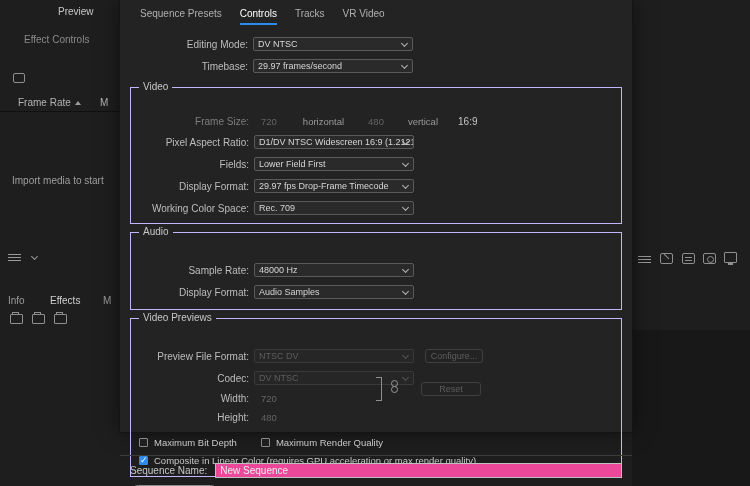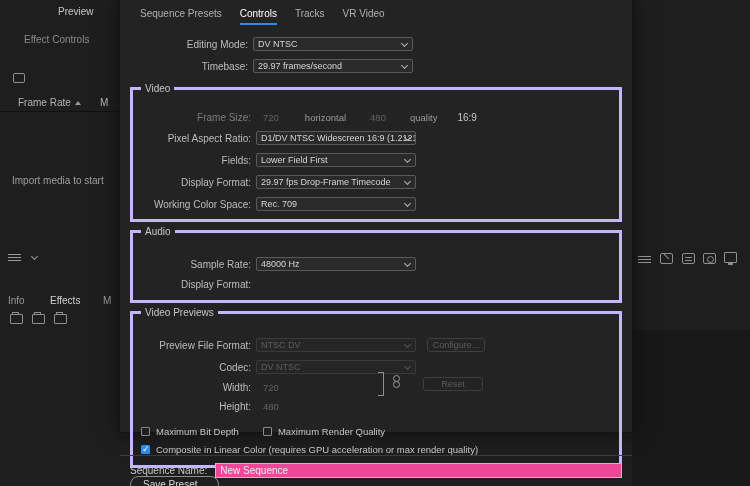--- a/index.html
+++ b/index.html
@@ -27,21 +27,21 @@
   .tab{color:#b0b0b0;padding-bottom:4px;cursor:default}
   .tab.active{color:#ffffff;border-bottom:2px solid #2d8ceb}
   .form{padding:0 10px}
   .row{display:flex;align-items:center;margin-top:8px}
   .lbl{width:118px;text-align:right;color:#bdbdbd;flex:none}
   .lbl.dim2{color:#7d7d7d}
   .dd{margin-left:5px;width:160px;height:14px;background:#2a2a2a;border:1px solid #5a5a5a;border-radius:2px;position:relative;font-size:9px;color:#d6d6d6;display:flex;align-items:center;padding:0 13px 0 4px;white-space:nowrap;overflow:hidden}
   .dd .chev{position:absolute;right:5px;top:3px;width:5px;height:5px;border-right:1px solid #b5b5b5;border-bottom:1px solid #b5b5b5;transform:rotate(45deg)}
   .dd.disabled{border-color:#3a3a3a;color:#5d5d5d;background:#262626}
   .dd.disabled .chev{border-color:#555}
-  .group{position:relative;border:3px solid #c4b5fd;margin-top:14px;padding:12px 0 8px 0}
+  .group{position:relative;border:1px solid #c4b5fd;margin-top:14px;padding:18px 0 8px 0}
   .group.a{margin-top:8px;padding-bottom:10px}
   .gtitle{position:absolute;top:-7px;left:8px;background:#232323;padding:0 4px;color:#c7c7c7}
   .btn{height:14px;border:1px solid #3f3f3f;border-radius:3px;color:#5d5d5d;font-size:9px;display:inline-flex;align-items:center;justify-content:center;padding:0 12px;background:transparent}
   .pill{border:1px solid #8f8f8f;border-radius:9px;color:#dadada;font-size:10px;padding:2px 12px;display:inline-block;background:transparent;margin:8px 0 0 0}
   .cb{width:9px;height:9px;border:1px solid #8a8a8a;background:#1f1f1f;flex:none;margin-right:6px;position:relative;border-radius:1px}
   .cb.checked{background:#2d8ceb;border-color:#2d8ceb}
   .cb.checked::after{content:"✓";position:absolute;left:0;top:-2px;font-size:9px;color:#fff}
   .cbl{font-size:9.5px;color:#c7c7c7}
   .dimv{color:#646464;font-size:9.5px}
   .midv{color:#9a9a9a;font-size:9.5px}
@@ -125,21 +125,21 @@
 
     
     <div class="group">
       <span class="gtitle">Video</span>
 
       <div class="row" style="margin-top:10px">
         <div class="lbl dim2">Frame Size:</div>
         <span class="dimv" style="margin-left:12px">720</span>
         <span class="midv" style="margin-left:26px">horizontal</span>
         <span class="dimv" style="margin-left:24px">480</span>
-        <span class="midv" style="margin-left:24px">quality</span>
+        <span class="midv" style="margin-left:24px">vertical</span>
         <span class="aspect" style="margin-left:20px">16:9</span>
       </div>
 
       <div class="row">
         <div class="lbl">Pixel Aspect Ratio:</div>
         <div class="dd">
             <span>D1/DV NTSC Widescreen 16:9 (1.2121)</span>
             <i class="chev"></i>
           </div>
       </div>
@@ -176,20 +176,24 @@
       <div class="row" style="margin-top:12px">
         <div class="lbl">Sample Rate:</div>
         <div class="dd">
             <span>48000 Hz</span>
             <i class="chev"></i>
           </div>
       </div>
 
       <div class="row">
         <div class="lbl">Display Format:</div>
+        <div class="dd">
+            <span>Audio Samples</span>
+            <i class="chev"></i>
+          </div>
       </div>
     </div>
 
     
     <div class="group a">
       <span class="gtitle">Video Previews</span>
 
       <div class="row" style="margin-top:12px">
         <div class="lbl">Preview File Format:</div>
         <div class="dd disabled">

